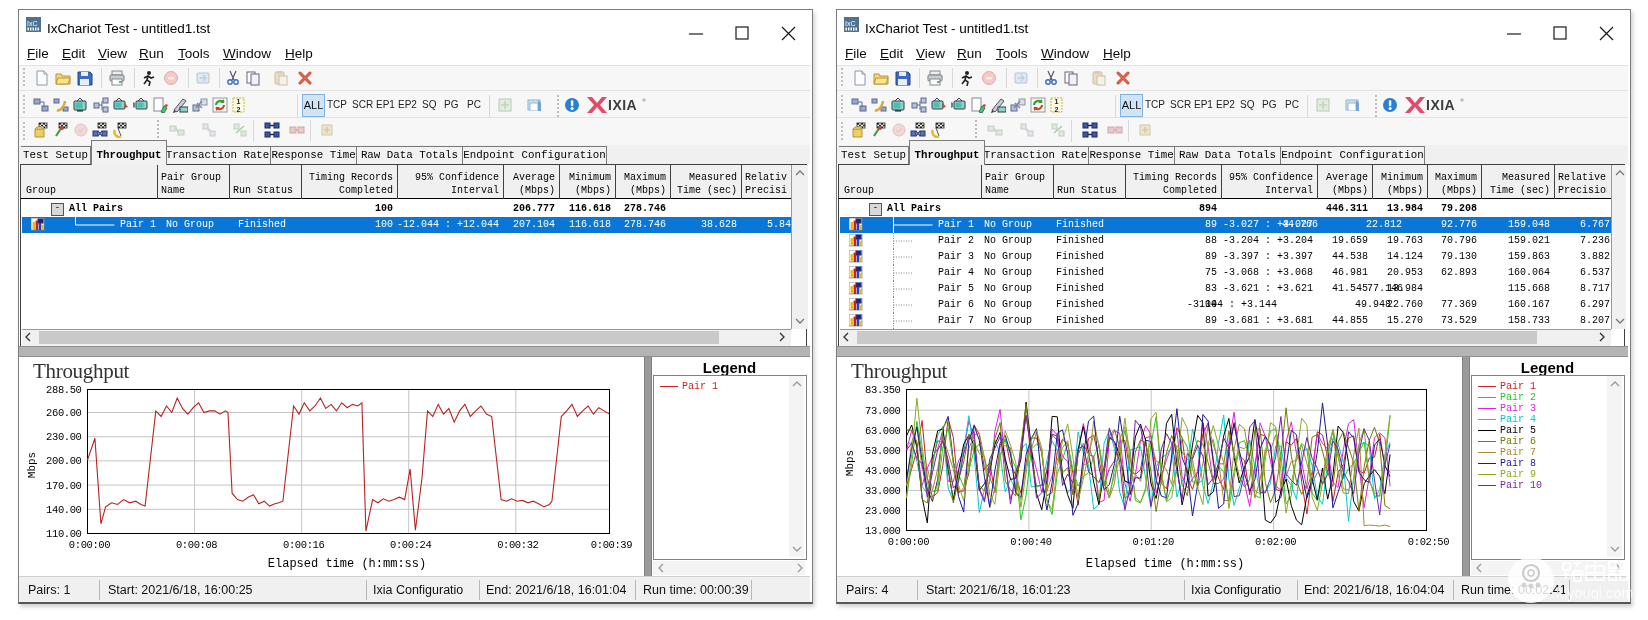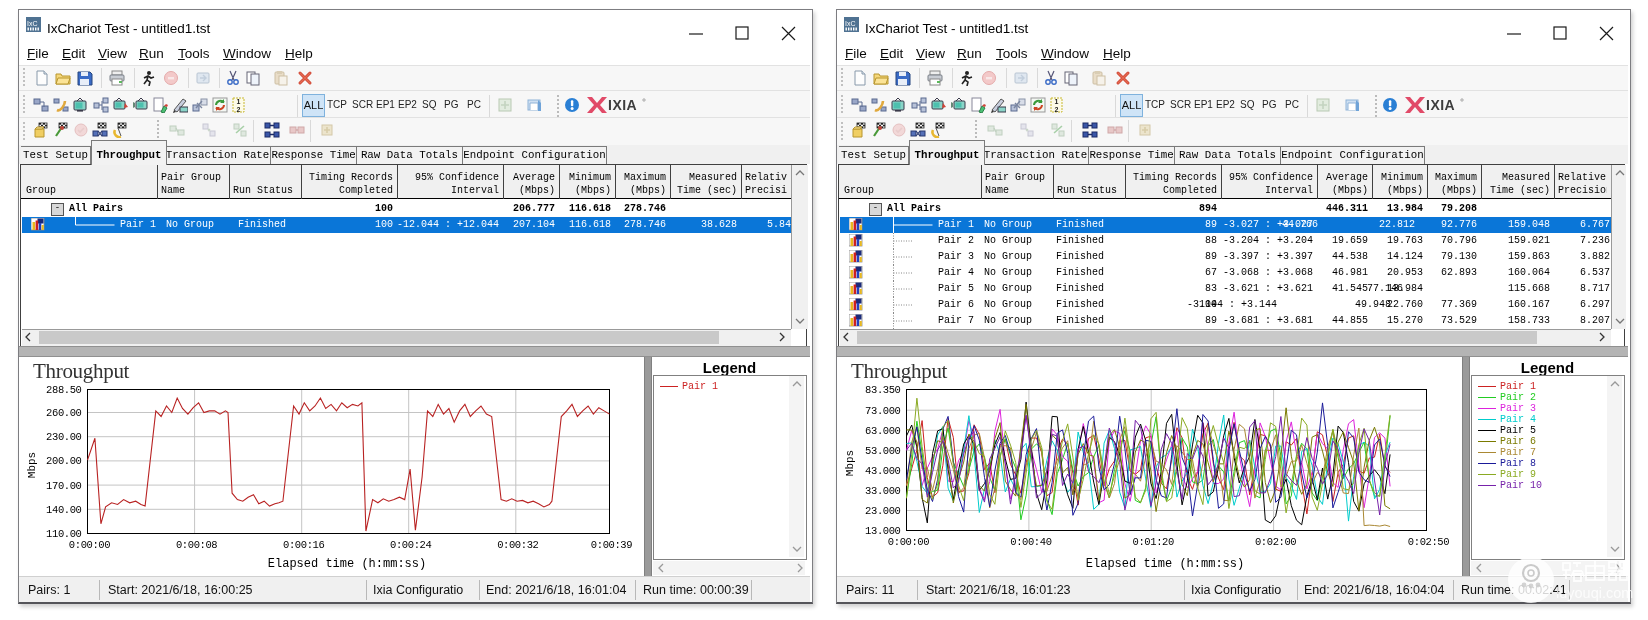--- a/index.html
+++ b/index.html
@@ -735,21 +735,21 @@
     </svg>
     <svg style="position:absolute;left:56px;top:207px" width="40" height="16" viewBox="0 0 40 16">
       <path d="M0.5 0v16M0.5 8h39" stroke="#fff" fill="none" stroke-dasharray="none"></path>
     </svg>
     <div style="position:absolute;left:101px;top:209px;font:10px 'Liberation Mono';color:#fff;white-space:pre">Pair 1</div>
     <div style="position:absolute;left:147px;top:209px;font:10px 'Liberation Mono';color:#fff">No Group</div>
     <div style="position:absolute;left:219px;top:209px;font:10px 'Liberation Mono';color:#fff">Finished</div>
     <div style="position:absolute;left:270px;top:209px;width:110px;text-align:right;font:10px 'Liberation Mono';color:#fff;white-space:pre">89</div>
     <div style="position:absolute;left:366px;top:209px;width:110px;text-align:right;font:10px 'Liberation Mono';color:#fff;white-space:pre">-3.027 : +3.027</div>
     <div style="position:absolute;left:408px;top:209px;width:110px;text-align:center;font:10px 'Liberation Mono';color:#fff;white-space:pre">44.766</div>
-    <div style="position:absolute;left:468px;top:209px;width:110px;text-align:right;font:10px 'Liberation Mono';color:#fff;white-space:pre">22.812</div>
+    <div style="position:absolute;left:455px;top:209px;width:110px;text-align:right;font:10px 'Liberation Mono';color:#fff;white-space:pre">22.812</div>
     <div style="position:absolute;left:530px;top:209px;width:110px;text-align:right;font:10px 'Liberation Mono';color:#fff;white-space:pre">92.776</div>
     <div style="position:absolute;left:603px;top:209px;width:110px;text-align:right;font:10px 'Liberation Mono';color:#fff;white-space:pre">159.048</div>
     <div style="position:absolute;left:743px;top:209px;width:31px;overflow:hidden;font:10px 'Liberation Mono';color:#fff;white-space:pre">6.767</div>
     <svg style="position:absolute;left:12px;top:224px" width="14" height="13" viewBox="0 0 14 13">
       <rect x="0" y="0" width="13" height="12" fill="#fff" stroke="#888" stroke-width="0.8"></rect>
       <rect x="6.5" y="0.5" width="6" height="5" fill="#1a2a7a"></rect>
       <rect x="1.5" y="4" width="2.6" height="8" fill="#e8b820"></rect>
       <rect x="4.6" y="2.5" width="2.6" height="9.5" fill="#cc2020"></rect>
       <rect x="7.7" y="5" width="2.6" height="7" fill="#2040c0"></rect>
       <rect x="10.6" y="7" width="2.2" height="5" fill="#e8b820"></rect>
@@ -795,21 +795,21 @@
       <rect x="4.6" y="2.5" width="2.6" height="9.5" fill="#cc2020"></rect>
       <rect x="7.7" y="5" width="2.6" height="7" fill="#2040c0"></rect>
       <rect x="10.6" y="7" width="2.2" height="5" fill="#e8b820"></rect>
     </svg>
     <svg style="position:absolute;left:56px;top:255px" width="40" height="16" viewBox="0 0 40 16">
       <path d="M0.5 0v16M0.5 8h19" stroke="#888" fill="none" stroke-dasharray="1,1.5"></path>
     </svg>
     <div style="position:absolute;left:101px;top:257px;font:10px 'Liberation Mono';color:#000;white-space:pre">Pair 4</div>
     <div style="position:absolute;left:147px;top:257px;font:10px 'Liberation Mono';color:#000">No Group</div>
     <div style="position:absolute;left:219px;top:257px;font:10px 'Liberation Mono';color:#000">Finished</div>
-    <div style="position:absolute;left:270px;top:257px;width:110px;text-align:right;font:10px 'Liberation Mono';color:#000;white-space:pre">67</div>
+    <div style="position:absolute;left:270px;top:257px;width:110px;text-align:right;font:10px 'Liberation Mono';color:#000;white-space:pre">75</div>
     <div style="position:absolute;left:366px;top:257px;width:110px;text-align:right;font:10px 'Liberation Mono';color:#000;white-space:pre">-3.068 : +3.068</div>
     <div style="position:absolute;left:421px;top:257px;width:110px;text-align:right;font:10px 'Liberation Mono';color:#000;white-space:pre">46.981</div>
     <div style="position:absolute;left:476px;top:257px;width:110px;text-align:right;font:10px 'Liberation Mono';color:#000;white-space:pre">20.953</div>
     <div style="position:absolute;left:530px;top:257px;width:110px;text-align:right;font:10px 'Liberation Mono';color:#000;white-space:pre">62.893</div>
     <div style="position:absolute;left:603px;top:257px;width:110px;text-align:right;font:10px 'Liberation Mono';color:#000;white-space:pre">160.064</div>
     <div style="position:absolute;left:743px;top:257px;width:31px;overflow:hidden;font:10px 'Liberation Mono';color:#000;white-space:pre">6.537</div>
     <svg style="position:absolute;left:12px;top:272px" width="14" height="13" viewBox="0 0 14 13">
       <rect x="0" y="0" width="13" height="12" fill="#fff" stroke="#888" stroke-width="0.8"></rect>
       <rect x="6.5" y="0.5" width="6" height="5" fill="#1a2a7a"></rect>
       <rect x="1.5" y="4" width="2.6" height="8" fill="#e8b820"></rect>
@@ -966,21 +966,21 @@
     <svg style="position:absolute;left:778px;top:553px" width="6" height="10" viewBox="0 0 6 10">
       <path d="M1 1L5 5L1 9" fill="none" stroke="#999" stroke-width="1.3"></path>
     </svg>
     <div style="position:absolute;left:0;top:566px;width:791px;height:1px;background:#c8c8c8"></div>
     <div style="position:absolute;left:0px;top:566px;width:791px;height:26px;background:#f0f0f0;border-top:1px solid #d0d0d0;box-sizing:border-box"></div>
     <div style="position:absolute;left:80px;top:570px;width:1px;height:20px;background:#b8b8b8"></div>
     <div style="position:absolute;left:347px;top:570px;width:1px;height:20px;background:#b8b8b8"></div>
     <div style="position:absolute;left:460px;top:570px;width:1px;height:20px;background:#b8b8b8"></div>
     <div style="position:absolute;left:616px;top:570px;width:1px;height:20px;background:#b8b8b8"></div>
     <div style="position:absolute;left:732px;top:570px;width:1px;height:20px;background:#b8b8b8"></div>
-    <div style="position:absolute;left:9px;top:573px;font:12.5px 'Liberation Sans';color:#111;white-space:pre">Pairs: 11</div>
+    <div style="position:absolute;left:9px;top:573px;font:12.5px 'Liberation Sans';color:#111;white-space:pre">Pairs: 4</div>
     <div style="position:absolute;left:89px;top:573px;font:12.5px 'Liberation Sans';color:#111;white-space:pre">Start: 2021/6/18, 16:01:23</div>
     <div style="position:absolute;left:354px;top:573px;font:12.5px 'Liberation Sans';color:#111;white-space:pre">Ixia Configuratio</div>
     <div style="position:absolute;left:467px;top:573px;font:12.5px 'Liberation Sans';color:#111;white-space:pre">End: 2021/6/18, 16:04:04</div>
     <div style="position:absolute;left:624px;top:573px;font:12.5px 'Liberation Sans';color:#111;white-space:pre">Run time: 00:02:41</div>
   </div>
 <div style="position:absolute;left:1470px;top:540px;width:178px;height:80px;z-index:50"><svg width="178" height="80" viewBox="0 0 178 80">
       <circle cx="61" cy="40" r="23" fill="rgba(255,255,255,0.82)"></circle>
       <circle cx="61" cy="33" r="8" fill="none" stroke="rgba(160,160,160,0.55)" stroke-width="2.2"></circle>
       <circle cx="61" cy="33" r="3" fill="none" stroke="rgba(160,160,160,0.55)" stroke-width="1.6"></circle>
       <circle cx="54" cy="45" r="2.4" fill="rgba(200,200,200,0.8)"></circle>

